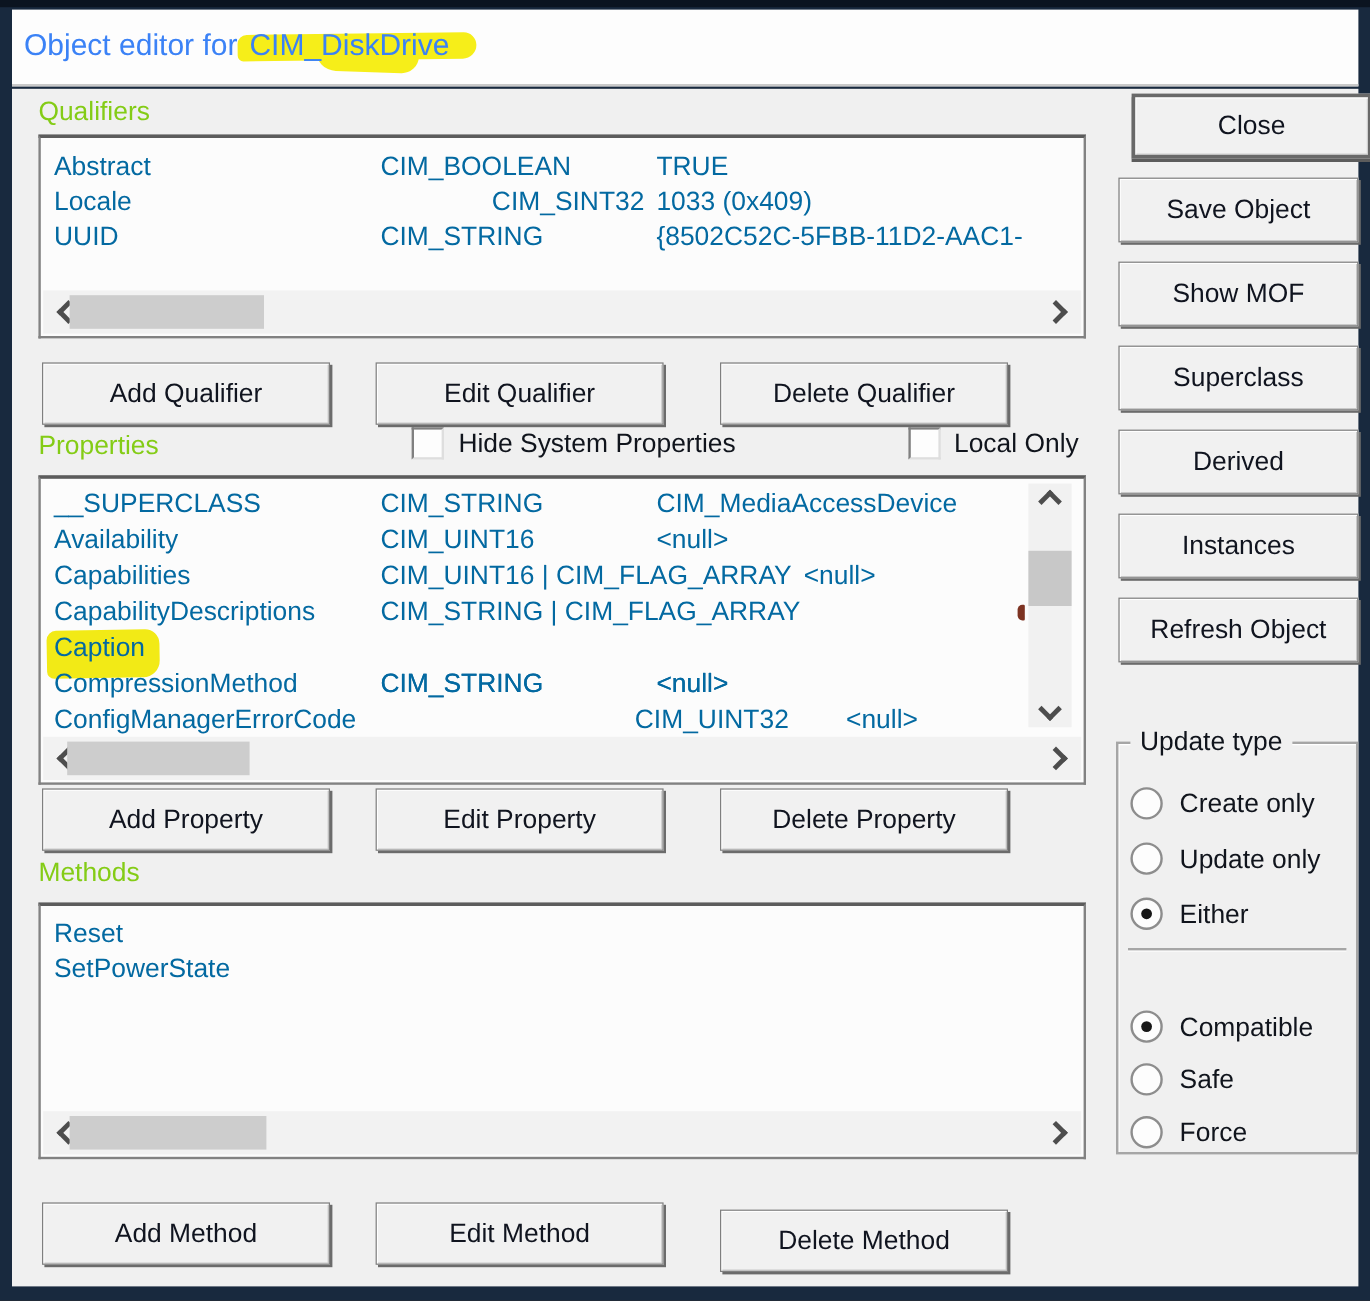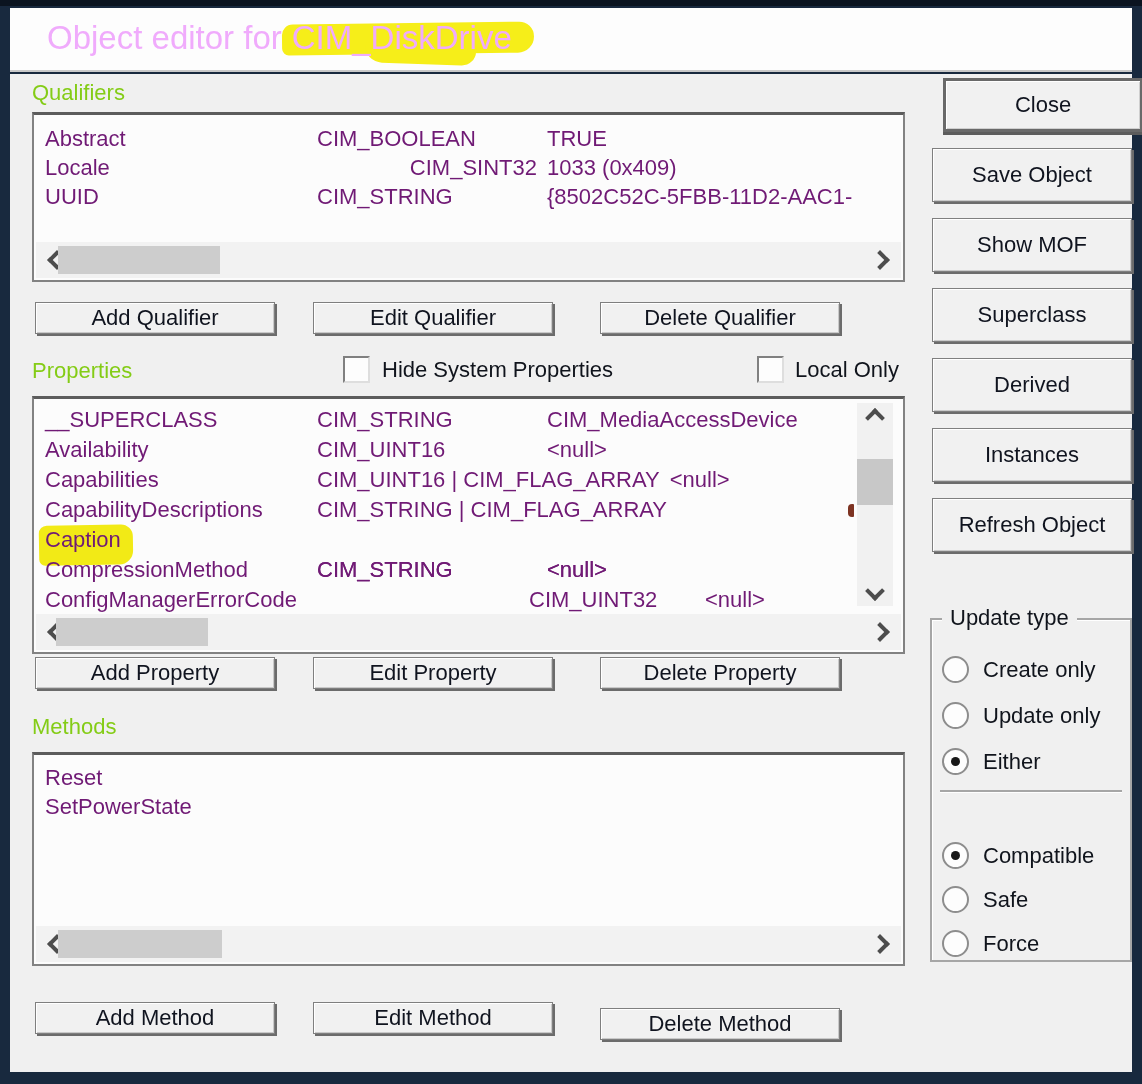--- a/index.html
+++ b/index.html
@@ -4,51 +4,51 @@
 <style>
   * { margin:0; padding:0; box-sizing:border-box; }
   html,body { background:#2a2a2a; }
   body { font-family:"Liberation Sans", sans-serif; }
   .screen { position:relative; width:1142px; height:1084px; background:#18293e; overflow:hidden; }
   .screen::before { content:''; position:absolute; left:0; top:0; right:0; height:6px; background:#0b1420; }
 
   .titlebar { position:absolute; left:10px; top:8px; width:1122px; height:64px; background:#fdfdfd; border-bottom:2px solid #c9c9c9; }
   .dlg-body { position:absolute; left:10px; top:74px; width:1122px; height:998px; background:#f0f0f0; }
 
-  .title-text { position:absolute; left:47px; top:8px; height:64px; line-height:60px; font-size:33px; color:#f0abfc; white-space:nowrap; }
+  .title-text { position:absolute; left:20px; top:8px; height:64px; line-height:60px; font-size:25px; color:#3b82f6; white-space:nowrap; }
   .marker-title { position:relative; z-index:0; padding:0 6px; margin-left:4px; }
   .marker-title::before { content:''; position:absolute; z-index:-1; left:-4px; top:4px; right:-16px; bottom:2px; background:#f6ee19; border-radius:16px 22px 24px 10px; transform:rotate(-0.7deg); }
   .marker-title::after { content:''; position:absolute; z-index:-1; left:34%; bottom:-8px; width:48%; height:20px; background:#f6ee19; border-radius:4px 8px 20px 24px; transform:rotate(2deg); }
 
   .sec-label { position:absolute; font-size:22px; color:#84cc16; white-space:nowrap; }
 
   
   .lbox { position:absolute; background:#fcfcfc; border:2px solid #828282; border-top:3px solid #5c5c5c; display:flex; flex-direction:column; }
   .lbox-content { flex:1 1 auto; overflow:hidden; position:relative; }
-  .lrow { position:relative; height:30px; line-height:30px; font-size:22px; color:#701a75; white-space:nowrap; z-index:0; }
+  .lrow { position:relative; height:30px; line-height:30px; font-size:22px; color:#0369a1; white-space:nowrap; z-index:0; }
   .c-name { position:absolute; left:11px; }
   .c-rest { position:absolute; left:283px; display:flex; }
   .c-type { display:inline-block; min-width:230px; padding-right:10px; }
   .lrow.shifted .c-type { margin-left:212px; min-width:176px; }
   .marker-word { position:relative; z-index:0; }
   .marker-word::before { content:''; position:absolute; z-index:-1; left:-6px; top:-2px; right:-12px; bottom:-13px; background:#f2ea16; border-radius:8px 12px 14px 6px; transform:rotate(-1deg); }
 
   
   .hscroll { flex:0 0 36px; margin:0 2px 2px 2px; background:#f2f2f2; position:relative; display:flex; align-items:center; justify-content:space-between; padding:0 14px; }
   .hthumb { position:absolute; top:4px; bottom:4px; background:#cdcdcd; }
   .vscroll { position:absolute; right:10px; top:4px; bottom:46px; width:36px; background:#f1f1f1; display:flex; flex-direction:column; align-items:center; justify-content:space-between; padding:8px 0; }
   .vthumb { position:absolute; left:0; right:0; top:56px; height:46px; background:#c8c8c8; }
   .chev { width:14px; height:14px; border-right:4px solid #4d4d4d; border-bottom:4px solid #4d4d4d; display:inline-block; }
   .chev.left { transform:rotate(135deg); } .chev.right { transform:rotate(-45deg); }
   .chev.up { transform:rotate(-135deg); } .chev.down { transform:rotate(45deg); }
 
   .red-mark { position:absolute; left:814px; top:105px; width:6px; height:13px; background:#7d3322; border-radius:4px 1px 1px 4px; }
 
   
-  .btn { position:absolute; height:32px; background:#f1f1f1; border:1px solid #7f7f7f;
+  .btn { position:absolute; height:52px; background:#f1f1f1; border:1px solid #7f7f7f;
          box-shadow: inset 1px 1px 0 #ffffff, inset -1px -1px 0 #c9c9c9, 2px 2px 0 #6b6b6b;
          font-size:22px; color:#10141f; display:flex; align-items:center; justify-content:center;
          font-family:"Liberation Sans", sans-serif; cursor:default; width:240px; }
   .side-col { position:absolute; left:932px; top:78px; width:200px; display:flex; flex-direction:column; gap:16px; }
   .side-col .btn { position:static; width:200px; height:54px; }
   .btn-default { border:3px solid #696969; box-shadow: inset 1px 1px 0 #ffffff, inset -1px -1px 0 #cfcfcf, 0 3px 0 #5c5c5c; margin-left: 11px; }
 
   
   .checkbox { position:absolute; width:27px; height:27px; background:#fdfdfd; border:2px solid; border-color:#808080 #dedede #dedede #808080; }
   .chk-label { position:absolute; font-size:22px; color:#10141c; line-height:27px; white-space:nowrap; }

